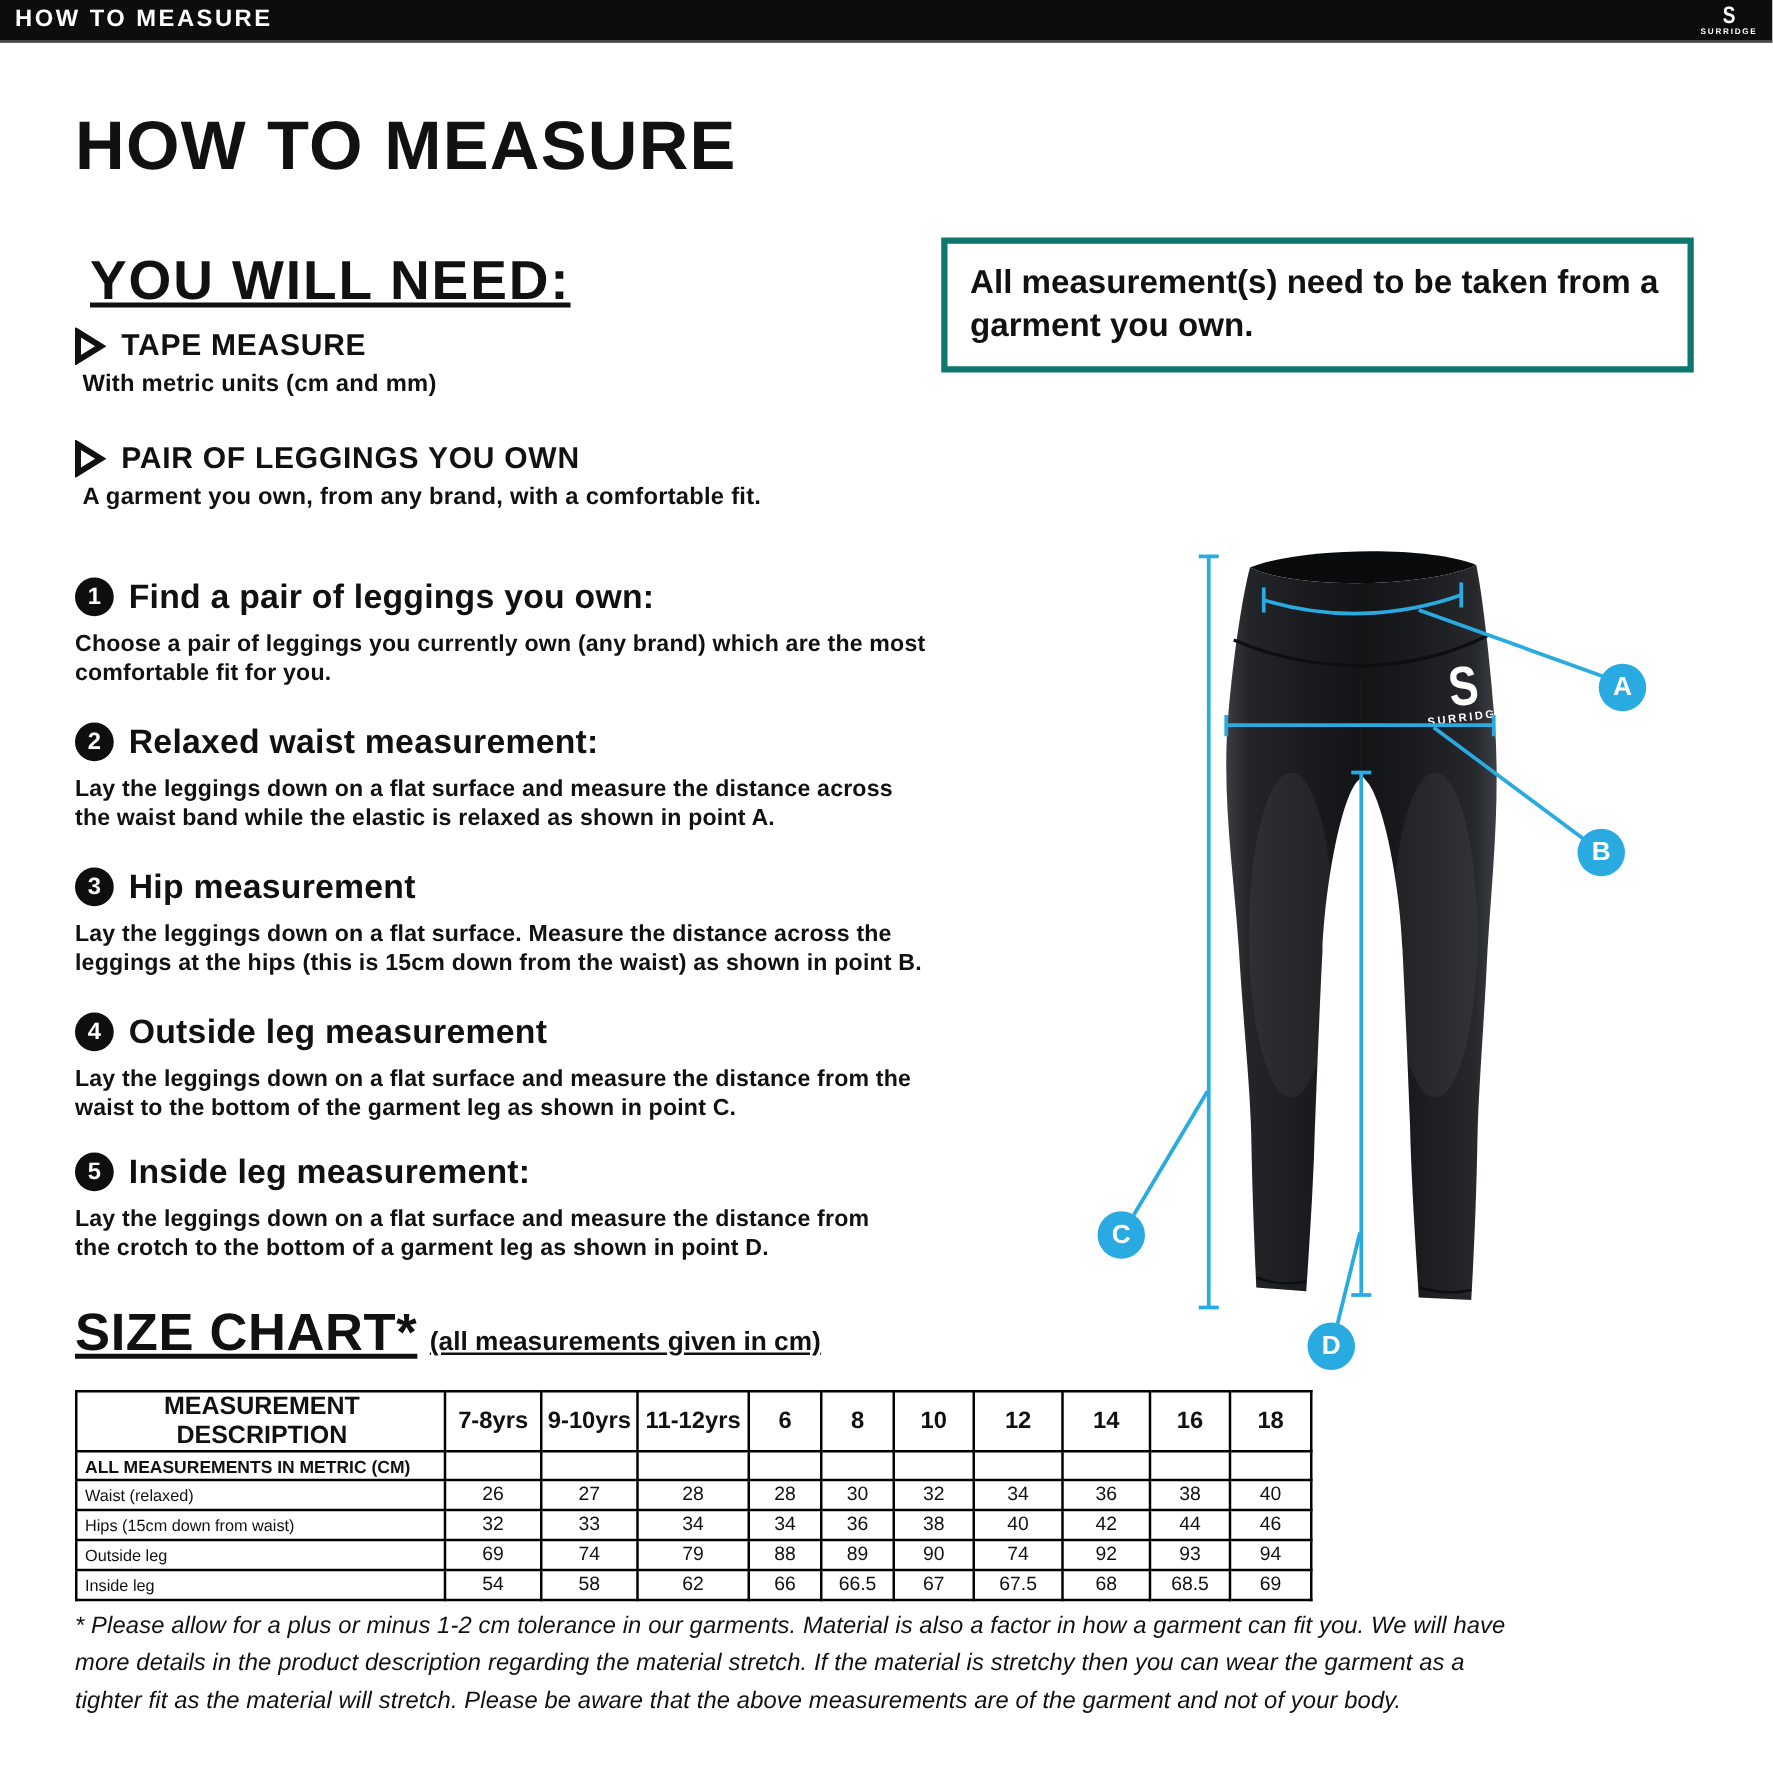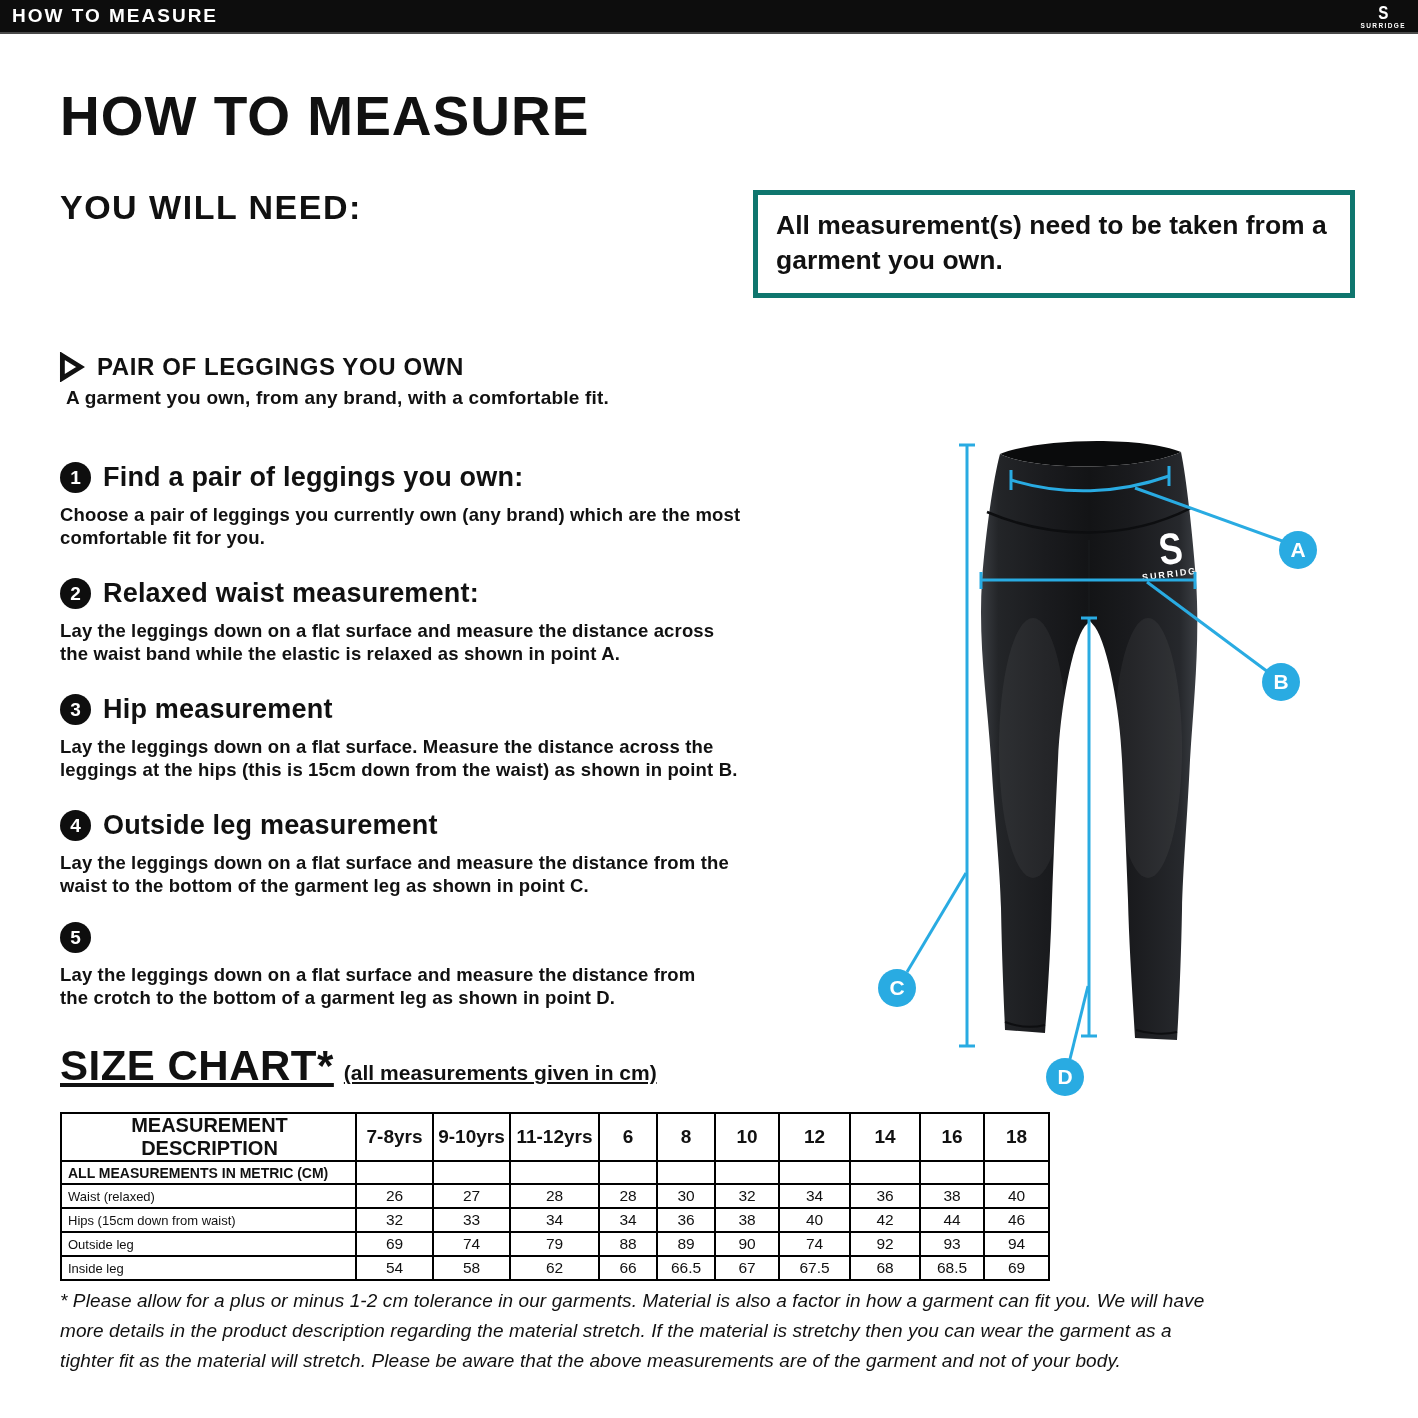--- a/index.html
+++ b/index.html
@@ -20,22 +20,23 @@
   .brand-logo{display:flex;flex-direction:column;align-items:center;line-height:1;}
   .brand-s{color:#fff;font-weight:700;font-size:19px;transform:scaleX(.8);line-height:1;}
   .brand-word{color:#fff;font-weight:700;font-size:6.5px;letter-spacing:1.4px;margin-top:1px;}
 
   
   h1.page-title{
     position:absolute;left:60px;top:84px;margin:0;font-size:55px;font-weight:700;
     letter-spacing:1px;
   }
   .ywn-heading{
-    position:absolute;left:60px;top:188px;margin:0;font-size:34px;font-weight:700;
+    position:absolute;left:60px;top:188px;margin:12px;font-size:44px;font-weight:700;
     letter-spacing:1.5px;
+    text-decoration:underline;
   }
 
   
   .need{position:absolute;left:58px;}
   .need-1{top:262px;}
   .need-2{top:352px;}
   .need-head{display:flex;align-items:center;gap:12px;}
   .need-tri{width:27px;height:30px;flex:0 0 auto;}
   .need-title{font-size:24px;font-weight:700;letter-spacing:.6px;}
   .need-desc{margin-top:5px;margin-left:8px;font-size:19px;font-weight:700;letter-spacing:.2px;}
@@ -110,20 +111,29 @@
     <div class="brand-logo">
       <span class="brand-s">S</span>
       <span class="brand-word">SURRIDGE</span>
     </div>
   </header>
 
   <h1 class="page-title">HOW TO MEASURE</h1>
 
   <h2 class="ywn-heading">YOU WILL NEED:</h2>
 
+  <div class="need need-1">
+    <div class="need-head">
+      <svg class="need-tri" viewBox="0 0 24 28">
+        <polygon points="3.5,3.5 20.5,14 3.5,24.5" fill="#fff" stroke="#111" stroke-width="4.5" stroke-linejoin="miter"></polygon>
+      </svg>
+      <span class="need-title">TAPE MEASURE</span>
+    </div>
+    <div class="need-desc">With metric units (cm and mm)</div>
+  </div>
 
   <div class="need need-2">
     <div class="need-head">
       <svg class="need-tri" viewBox="0 0 24 28">
         <polygon points="3.5,3.5 20.5,14 3.5,24.5" fill="#fff" stroke="#111" stroke-width="4.5" stroke-linejoin="miter"></polygon>
       </svg>
       <span class="need-title">PAIR OF LEGGINGS YOU OWN</span>
     </div>
     <div class="need-desc">A garment you own, from any brand, with a comfortable fit.</div>
   </div>
@@ -162,20 +172,21 @@
       <div class="step-head">
         <span class="step-num">4</span>
         <span class="step-title">Outside leg measurement</span>
       </div>
       <p class="step-desc">Lay the leggings down on a flat surface and measure the distance from the
 waist to the bottom of the garment leg as shown in point C.</p>
     </div>
     <div class="step s5">
       <div class="step-head">
         <span class="step-num">5</span>
+        <span class="step-title">Inside leg measurement:</span>
       </div>
       <p class="step-desc">Lay the leggings down on a flat surface and measure the distance from
 the crotch to the bottom of a garment leg as shown in point D.</p>
     </div>
   </section>
 
   <div class="diagram">
     <svg width="522" height="700" viewBox="0 0 522 700">
       <defs>
         <linearGradient id="legGrad" x1="0" y1="0" x2="1" y2="0">

